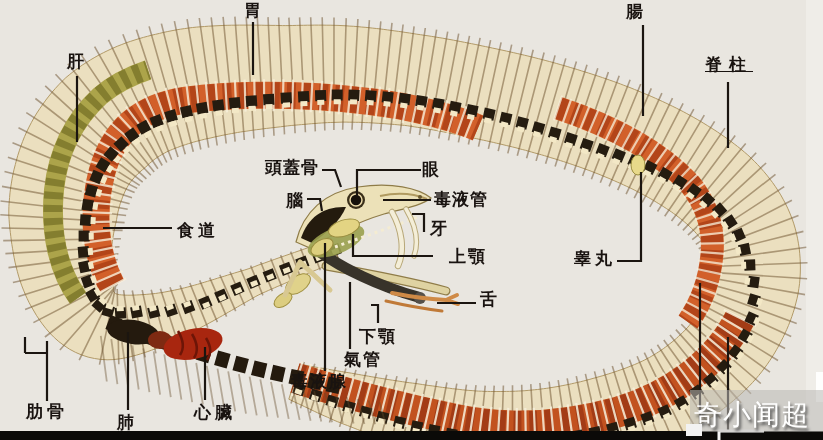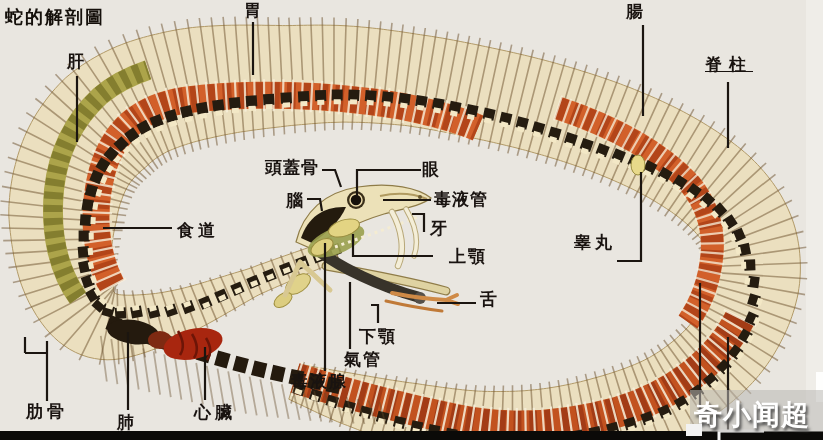--- a/index.html
+++ b/index.html
@@ -14,21 +14,21 @@
     letter-spacing:1px;white-space:nowrap;line-height:1.1;
   }
   .ls2{letter-spacing:2px;} .ls4{letter-spacing:4px;} .ls7{letter-spacing:7px;text-decoration:underline;}
   #title{position:absolute;left:5px;top:5px;font-size:18px;font-weight:700;
     letter-spacing:2px;color:#15100b;}
   #wm-box{
     position:absolute;left:690px;top:390px;width:133px;height:42px;
     background:rgba(186,184,180,0.55);
   }
   #wm-text{
-    position:absolute;left:694px;top:396px;font-size:28px;font-weight:700;
+    position:absolute;left:694px;top:396px;font-size:28px;font-weight:400;
     color:#ffffff;letter-spacing:1px;
     text-shadow:2px 3px 3px rgba(70,70,70,0.95);
   }
   .wm-chip{position:absolute;background:#f2f2f2;}
 </style>
 </head>
 <body>
 
 <div id="stage">
 
@@ -128,33 +128,32 @@
     <path d="M205,347 V400"></path>
     <path d="M700,283 V432"></path>
     <path d="M728,337 V432"></path>
   </g>
 
   <rect x="0" y="431" width="823" height="9" fill="#0b0a08"></rect>
   <path d="M718,431 H764 M719,431 V440" stroke="#f5f5f5" stroke-width="3" fill="none"></path>
   <rect x="816" y="372" width="7" height="30" fill="rgba(255,255,255,0.9)"></rect>
 </svg>
 
-<div id="title">蛇的解剖圖</div>
 <div class="lbl" style="left:67px;top:52px">肝</div>
 <div class="lbl" style="left:244px;top:1px">胃</div>
 <div class="lbl" style="left:626px;top:2px">腸</div>
 <div class="lbl ls7" style="left:705px;top:55px">脊柱</div>
 <div class="lbl" style="left:265px;top:158px">頭蓋骨</div>
 <div class="lbl" style="left:422px;top:160px">眼</div>
 <div class="lbl" style="left:286px;top:191px">腦</div>
 <div class="lbl" style="left:434px;top:190px">毒液管</div>
 <div class="lbl" style="left:430px;top:219px">牙</div>
 <div class="lbl ls4" style="left:177px;top:221px">食道</div>
 <div class="lbl ls2" style="left:449px;top:247px">上顎</div>
-<div class="lbl ls4" style="left:574px;top:233px">睾丸</div>
+<div class="lbl ls4" style="left:574px;top:249px">睾丸</div>
 <div class="lbl" style="left:480px;top:290px">舌</div>
 <div class="lbl ls2" style="left:359px;top:327px">下顎</div>
 <div class="lbl ls2" style="left:344px;top:350px">氣管</div>
 <div class="lbl ls2" style="left:291px;top:372px">毒液腺</div>
 <div class="lbl ls4" style="left:26px;top:402px">肋骨</div>
 <div class="lbl" style="left:117px;top:413px">肺</div>
 <div class="lbl ls4" style="left:194px;top:403px">心臟</div>
 
 <div id="wm-box"></div>
 <div id="wm-text">奇小闻超</div>

